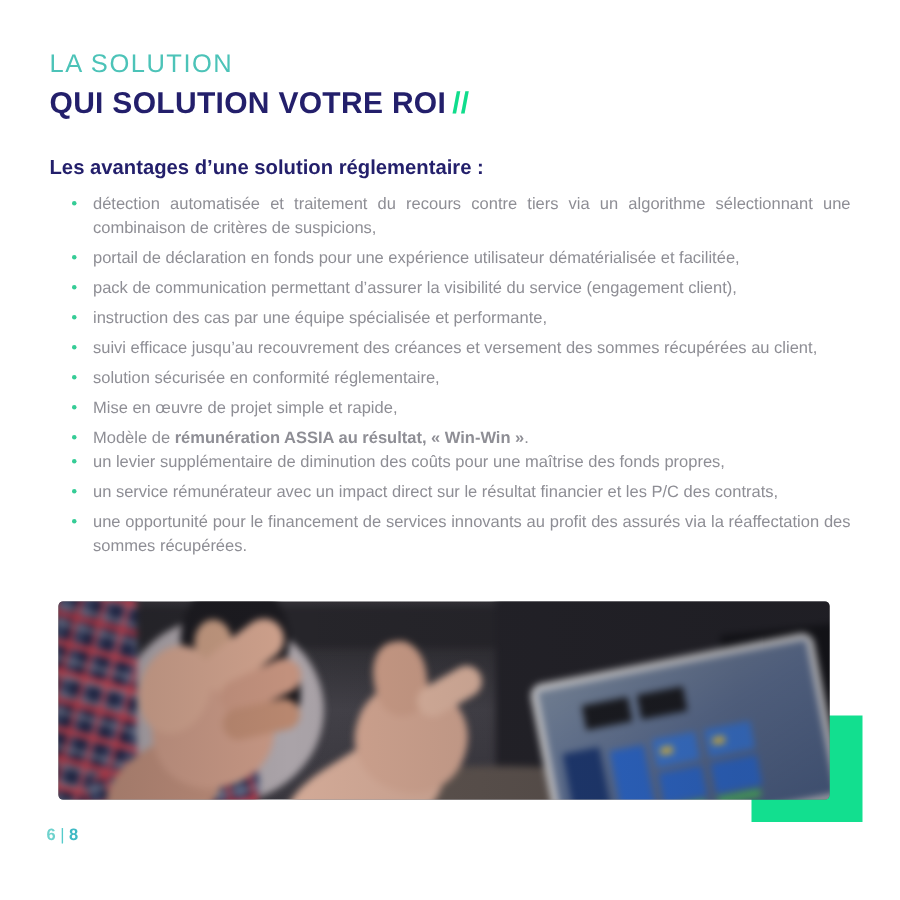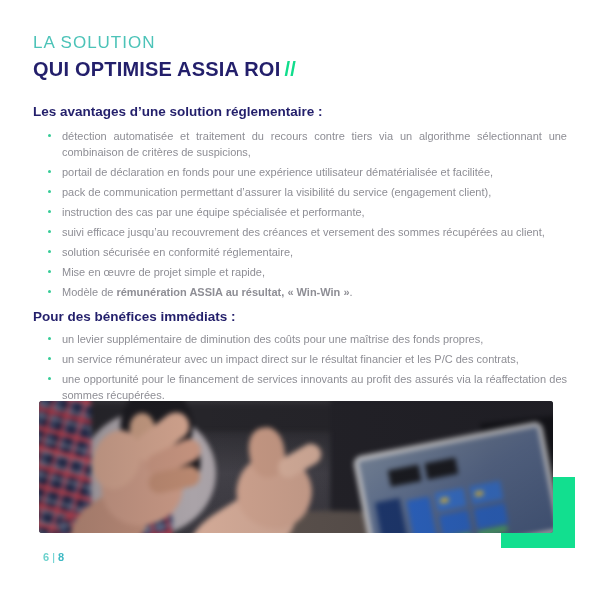--- a/index.html
+++ b/index.html
@@ -65,48 +65,47 @@
   .ph-hand1-finger1{left:98px;top:24px;width:60px;height:26px;background:#cda08b;border-radius:13px;transform:rotate(-38deg);}
   .ph-hand1-finger2{left:112px;top:46px;width:55px;height:22px;background:#c2917d;border-radius:11px;transform:rotate(-25deg);}
   .ph-hand1-finger3{left:115px;top:68px;width:50px;height:20px;background:#b8876f;border-radius:10px;transform:rotate(-12deg);}
   .ph-hand2-wrist{left:150px;top:100px;width:110px;height:60px;background:#d3aa97;border-radius:40%;transform:rotate(-32deg);}
   .ph-hand2-palm{left:200px;top:55px;width:72px;height:70px;background:#cfa38f;border-radius:48%;transform:rotate(18deg);}
   .ph-hand2-pinch{left:212px;top:28px;width:34px;height:48px;background:#c89a85;border-radius:45%;transform:rotate(-8deg);}
   .ph-hand2-finger{left:238px;top:50px;width:45px;height:20px;background:#d8b09c;border-radius:10px;transform:rotate(-30deg);}
   .photo-tint{position:absolute;left:0;top:0;width:514px;height:132px;
     background:linear-gradient(90deg, rgba(18,18,24,0.18), rgba(18,18,24,0) 30%, rgba(18,18,24,0.22) 88%);}
 
-  .page-number{position:absolute;left:31px;top:551px;font-size:11px;font-weight:700;color:#55cbcb;z-index:3;margin-left:12px;}
+  .page-number{position:absolute;left:31px;top:551px;font-size:11px;font-weight:700;color:#55cbcb;z-index:3;}
   .page-number .num-current{color:#6ed2cd;}
   .page-number .sep{margin:0 3px;color:#55cbcb;font-weight:400;}
   .page-number .num-total{color:#3fb9c4;}
 </style>
 </head>
 <body>
 
 <div class="page">
 
   <div class="content">
 
     <div class="kicker">LA SOLUTION</div>
-    <h1 class="main-title"><span>QUI OPTIMISE ASSIA ROI</span><span class="slashes">//</span></h1>
+    <h1 class="main-title"><span>QUI SOLUTION VOTRE ROI</span><span class="slashes">//</span></h1>
 
     <h2 class="section-heading">Les avantages d’une solution réglementaire :</h2>
     <ul class="bullets">
       <li><span class="dot"></span><span>détection automatisée et traitement du recours contre tiers via un algorithme sélectionnant une combinaison de critères de suspicions,</span></li>
       <li><span class="dot"></span><span>portail de déclaration en fonds pour une expérience utilisateur dématérialisée et facilitée,</span></li>
       <li><span class="dot"></span><span>pack de communication permettant d’assurer la visibilité du service (engagement client),</span></li>
       <li><span class="dot"></span><span>instruction des cas par une équipe spécialisée et performante,</span></li>
       <li><span class="dot"></span><span>suivi efficace jusqu’au recouvrement des créances et versement des sommes récupérées au client,</span></li>
       <li><span class="dot"></span><span>solution sécurisée en conformité réglementaire,</span></li>
       <li><span class="dot"></span><span>Mise en œuvre de projet simple et rapide,</span></li>
       <li><span class="dot"></span><span>Modèle de </span><strong>rémunération ASSIA au résultat, « Win-Win »</strong><span>.</span></li>
     </ul>
 
-    <h2 class="section-heading second">Pour des bénéfices immédiats :</h2>
     <ul class="bullets">
       <li><span class="dot"></span><span>un levier supplémentaire de diminution des coûts pour une maîtrise des fonds propres,</span></li>
       <li><span class="dot"></span><span>un service rémunérateur avec un impact direct sur le résultat financier et les P/C des contrats,</span></li>
       <li><span class="dot"></span><span>une opportunité pour le financement de services innovants au profit des assurés via la réaffectation des sommes récupérées.</span></li>
     </ul>
 
   </div>
 
   <div class="green-square"></div>
 

